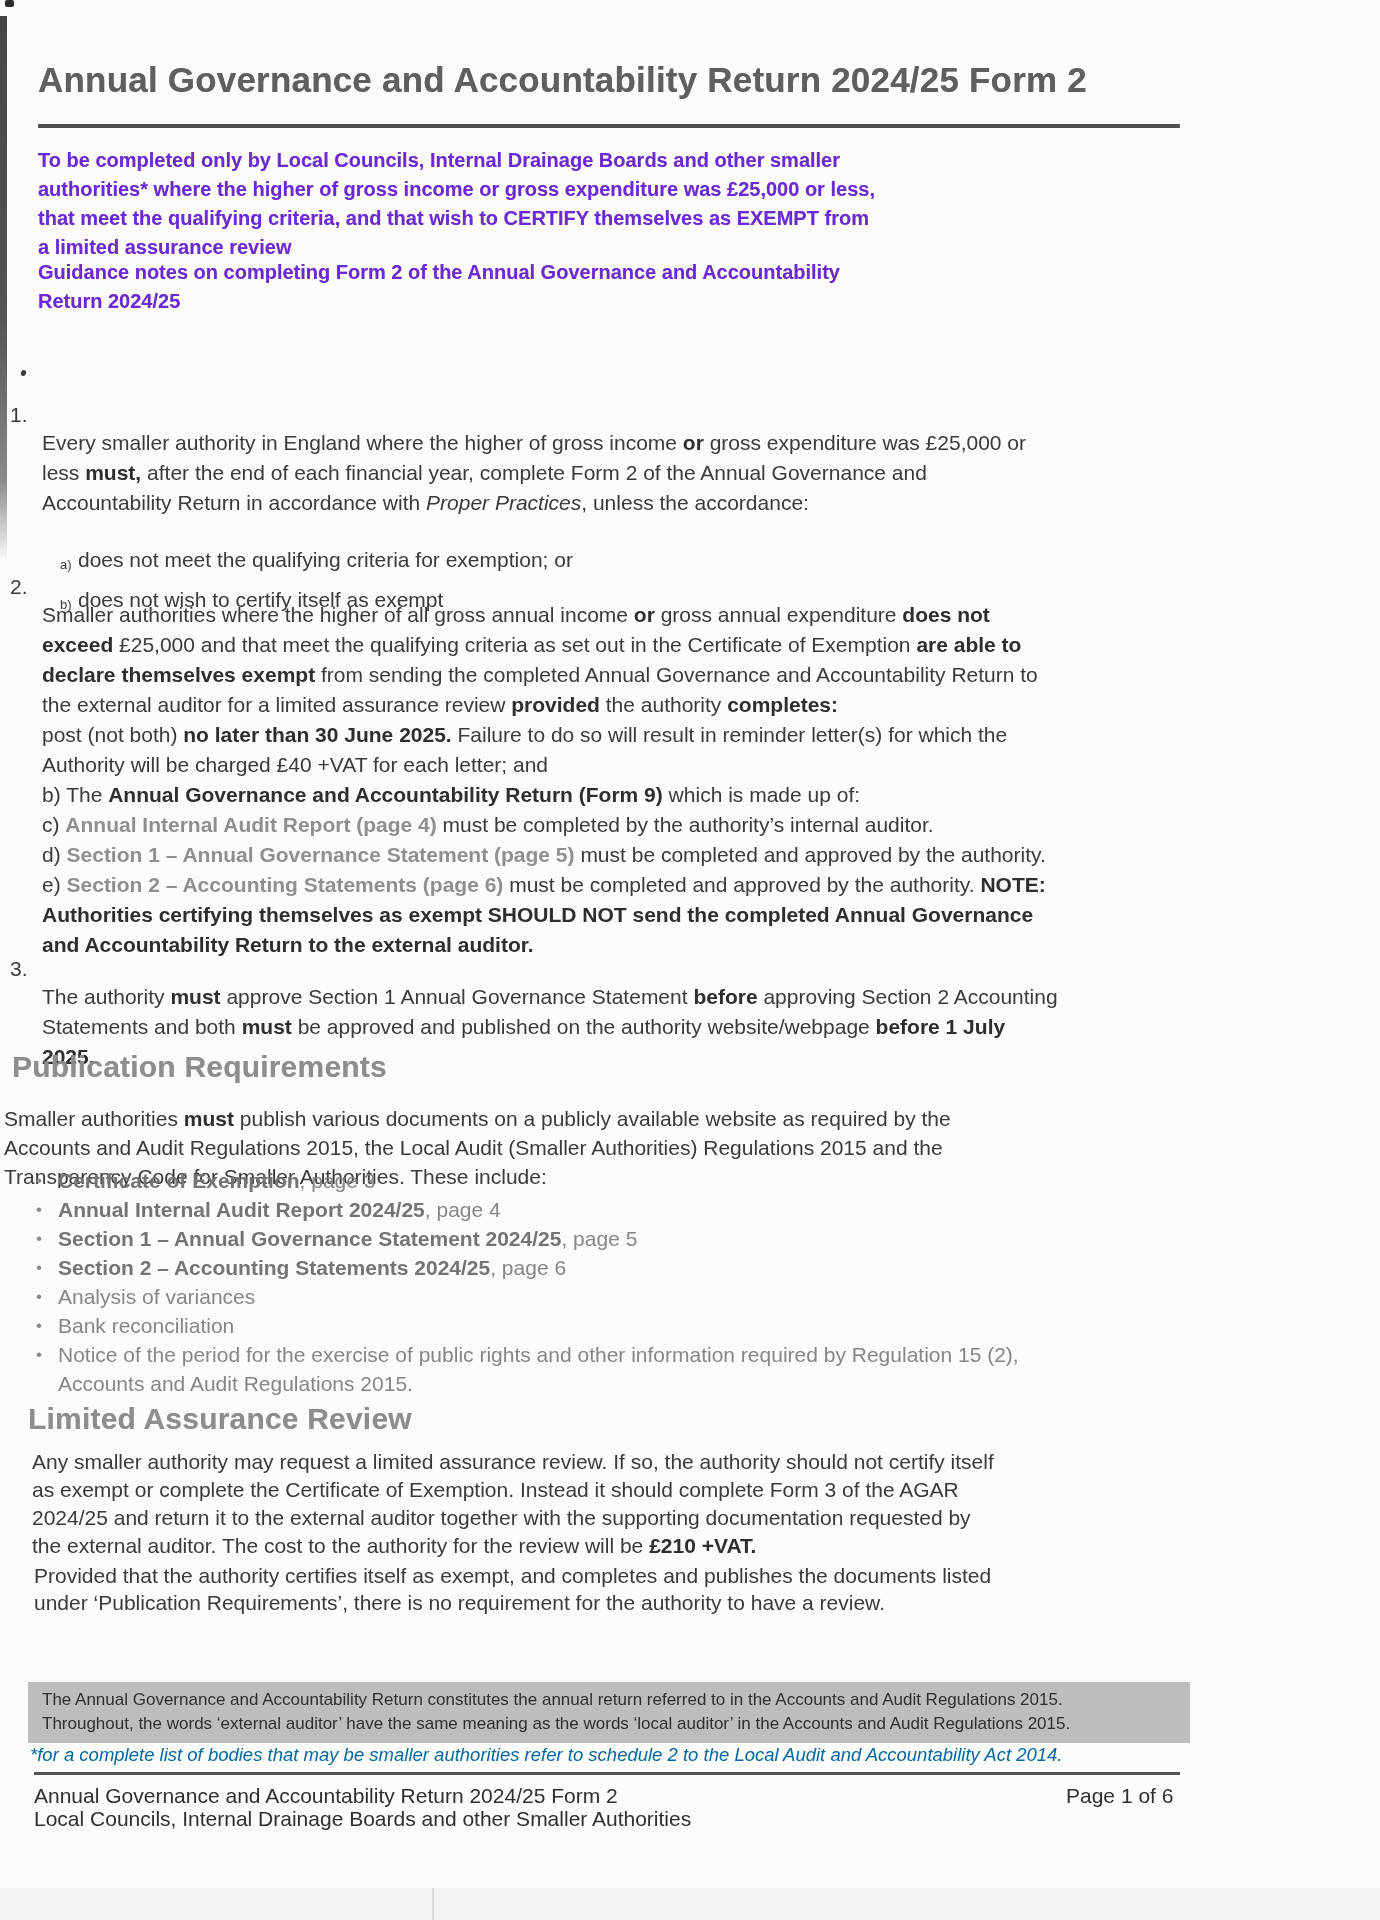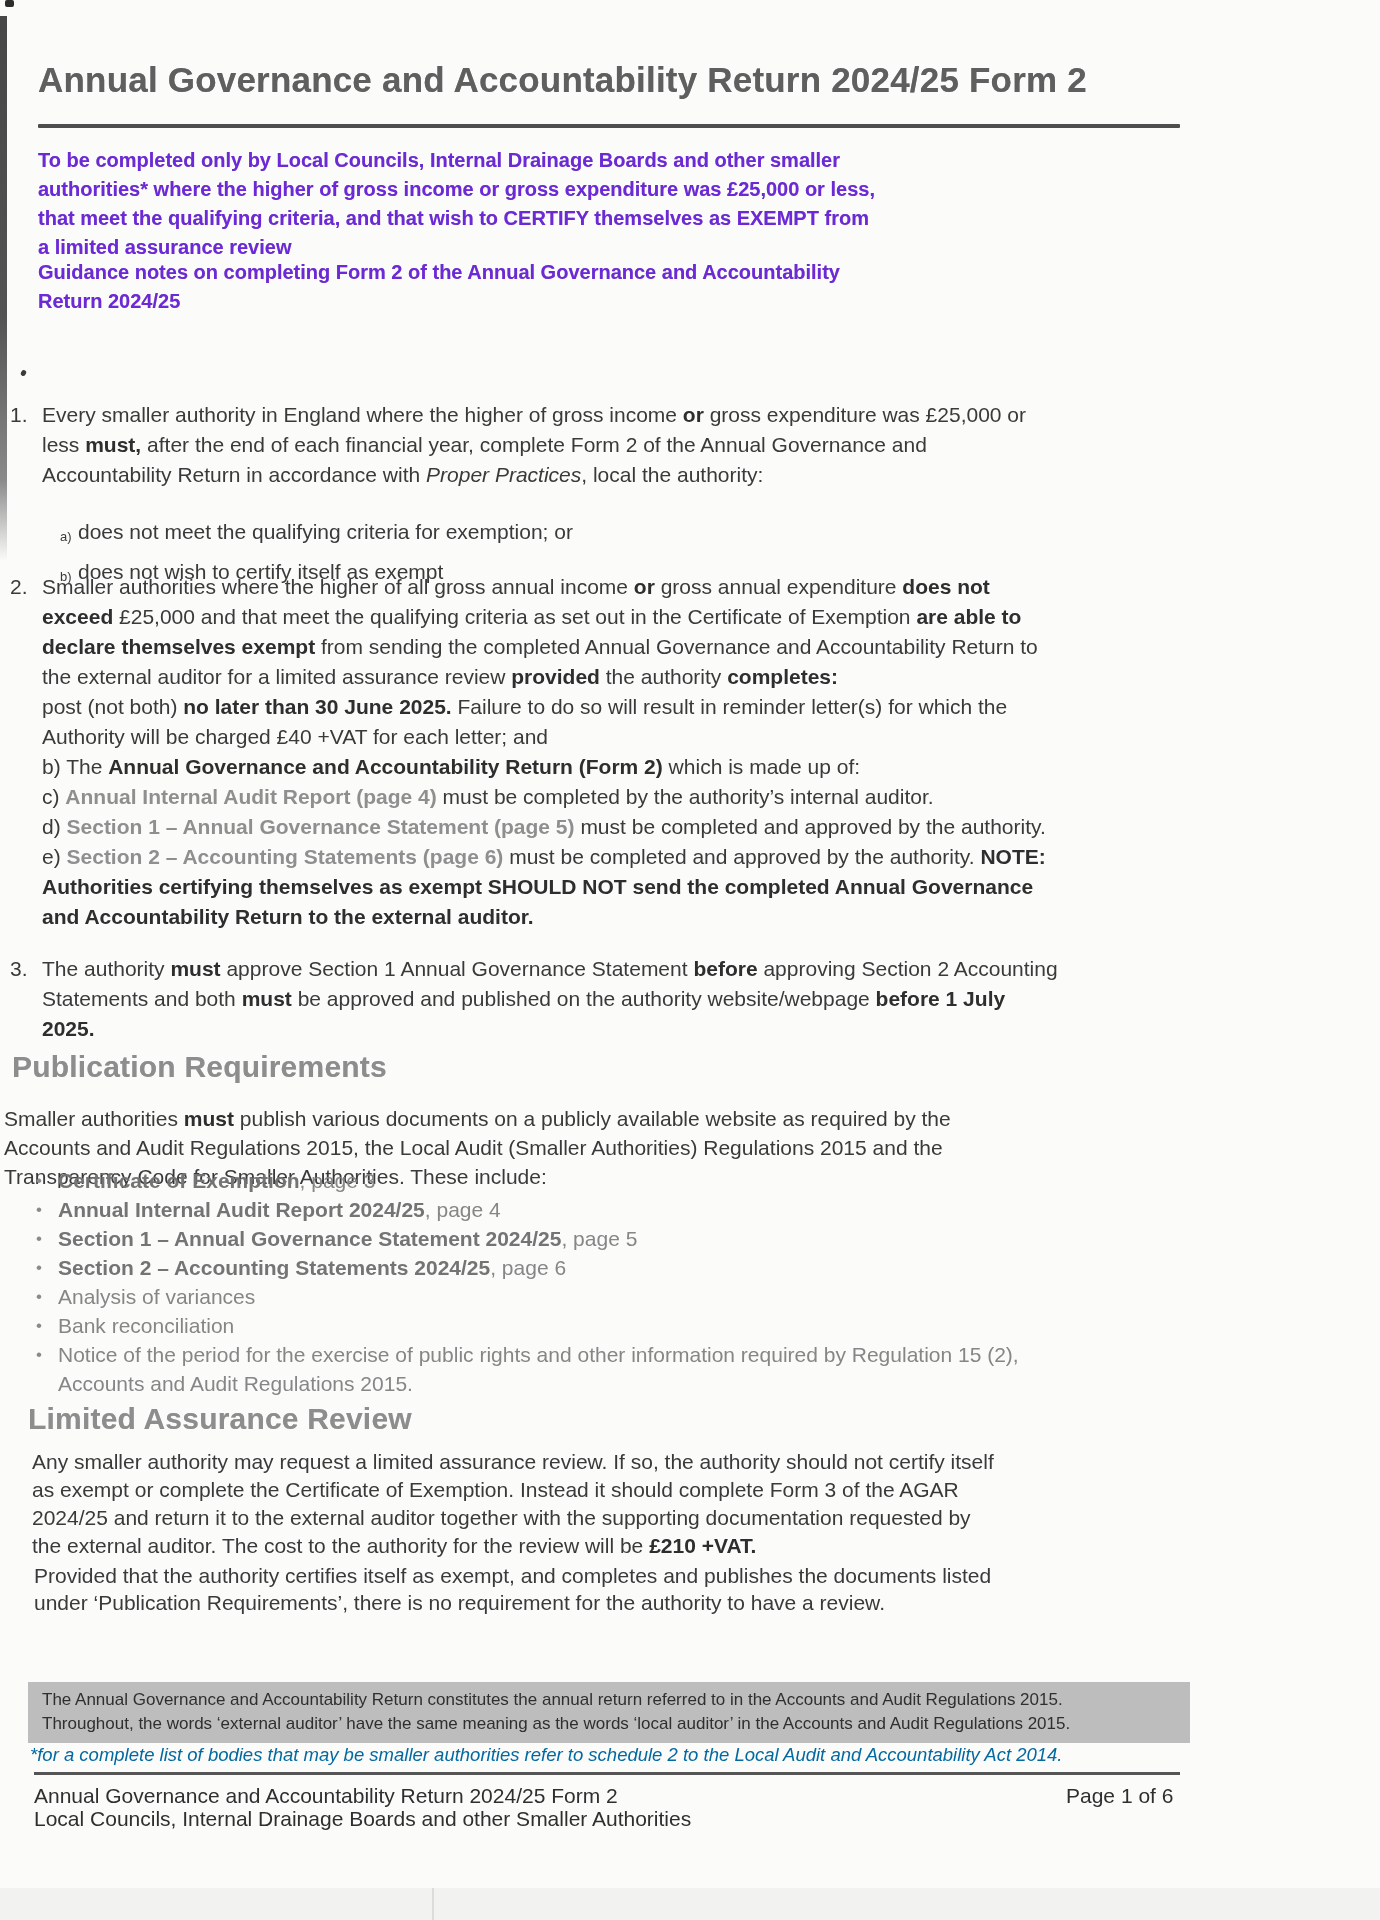--- a/index.html
+++ b/index.html
@@ -32,21 +32,21 @@
   .rule1{top:124px;}
   .lead{
     left:38px;font-size:20px;font-weight:700;color:#6d28d9;
     line-height:29px;text-shadow:0 0 .4px rgba(120,120,120,.5);
   }
   .lead1{top:146px;}
   .lead2{top:258px;}
 
   .gitem{font-size:21px;line-height:30px;color:#3a3a3a;}
   .gnum{position:absolute;left:10px;width:30px;font-size:21px;color:#3a3a3a;}
-  .gbody{position:absolute;left:42px;}
+  .gbody{position:absolute;left:42px;margin-top:28px;}
   .item1{top:400px;}
   .item2{top:572px;}
   .item3{top:954px;}
   .subrow{margin-top:7px;padding-left:18px;white-space:pre;}
   .subrow.first{margin-top:27px;}
   .subprefix{font-size:13px;color:#3a3a3a;display:inline-block;width:18px;position:relative;top:2px;}
 
   .secheading{
     font-size:30px;font-weight:700;color:#8d8d8d;
     letter-spacing:.2px;white-space:pre;
@@ -112,37 +112,37 @@
       <div class="tl"><span>Guidance notes on completing Form 2 of the Annual Governance and Accountability</span></div>
       <div class="tl"><span>Return 2024/25</span></div>
     </div>
 
   <div class="abs gitem item1" style="left:0;right:0;">
     <span class="gnum">1.</span>
     <div class="gbody">
       <div>
           <div class="tl"><span>Every smaller authority in England where the higher of gross income </span><span class="b">or</span><span> gross expenditure was £25,000 or</span></div>
           <div class="tl"><span>less </span><span class="b">must,</span><span> after the end of each financial year, complete Form 2 of the Annual Governance and</span></div>
-          <div class="tl"><span>Accountability Return in accordance with </span><span class="i">Proper Practices</span><span>, local the authority:</span></div>
+          <div class="tl"><span>Accountability Return in accordance with </span><span class="i">Proper Practices</span><span>, unless the accordance:</span></div>
         </div>
       <div class="subrow first"><span class="subprefix">a)</span><span>does not meet the qualifying criteria for exemption; or</span></div>
       <div class="subrow"><span class="subprefix">b)</span><span>does not wish to certify itself as exempt</span></div>
     </div>
   </div>
 
   <div class="abs gitem item2" style="left:0;right:0;">
     <span class="gnum">2.</span>
     <div class="gbody">
         <div class="tl"><span>Smaller authorities where the higher of all gross annual income </span><span class="b">or</span><span> gross annual expenditure </span><span class="b">does not</span></div>
         <div class="tl"><span class="b">exceed</span><span> £25,000 and that meet the qualifying criteria as set out in the Certificate of Exemption </span><span class="b">are able to</span></div>
         <div class="tl"><span class="b">declare themselves exempt</span><span> from sending the completed Annual Governance and Accountability Return to</span></div>
         <div class="tl"><span>the external auditor for a limited assurance review </span><span class="b">provided</span><span> the authority </span><span class="b">completes:</span></div>
         <div class="tl"><span>post (not both) </span><span class="b">no later than 30 June 2025.</span><span> Failure to do so will result in reminder letter(s) for which the</span></div>
         <div class="tl"><span>Authority will be charged £40 +VAT for each letter; and</span></div>
-        <div class="tl"><span>b) The </span><span class="b">Annual Governance and Accountability Return (Form 2)</span><span> which is made up of:</span></div>
+        <div class="tl"><span>b) The </span><span class="b">Annual Governance and Accountability Return (Form 9)</span><span> which is made up of:</span></div>
         <div class="tl"><span>c) </span><span class="gb">Annual Internal Audit Report (page 4)</span><span> must be completed by the authority’s internal auditor.</span></div>
         <div class="tl"><span>d) </span><span class="gb">Section 1 – Annual Governance Statement (page 5)</span><span> must be completed and approved by the authority.</span></div>
         <div class="tl"><span>e) </span><span class="gb">Section 2 – Accounting Statements (page 6)</span><span> must be completed and approved by the authority. </span><span class="b">NOTE:</span></div>
         <div class="tl"><span class="b">Authorities certifying themselves as exempt SHOULD NOT send the completed Annual Governance</span></div>
         <div class="tl"><span class="b">and Accountability Return to the external auditor.</span></div>
       </div>
   </div>
 
   <div class="abs gitem item3" style="left:0;right:0;">
     <span class="gnum">3.</span>

